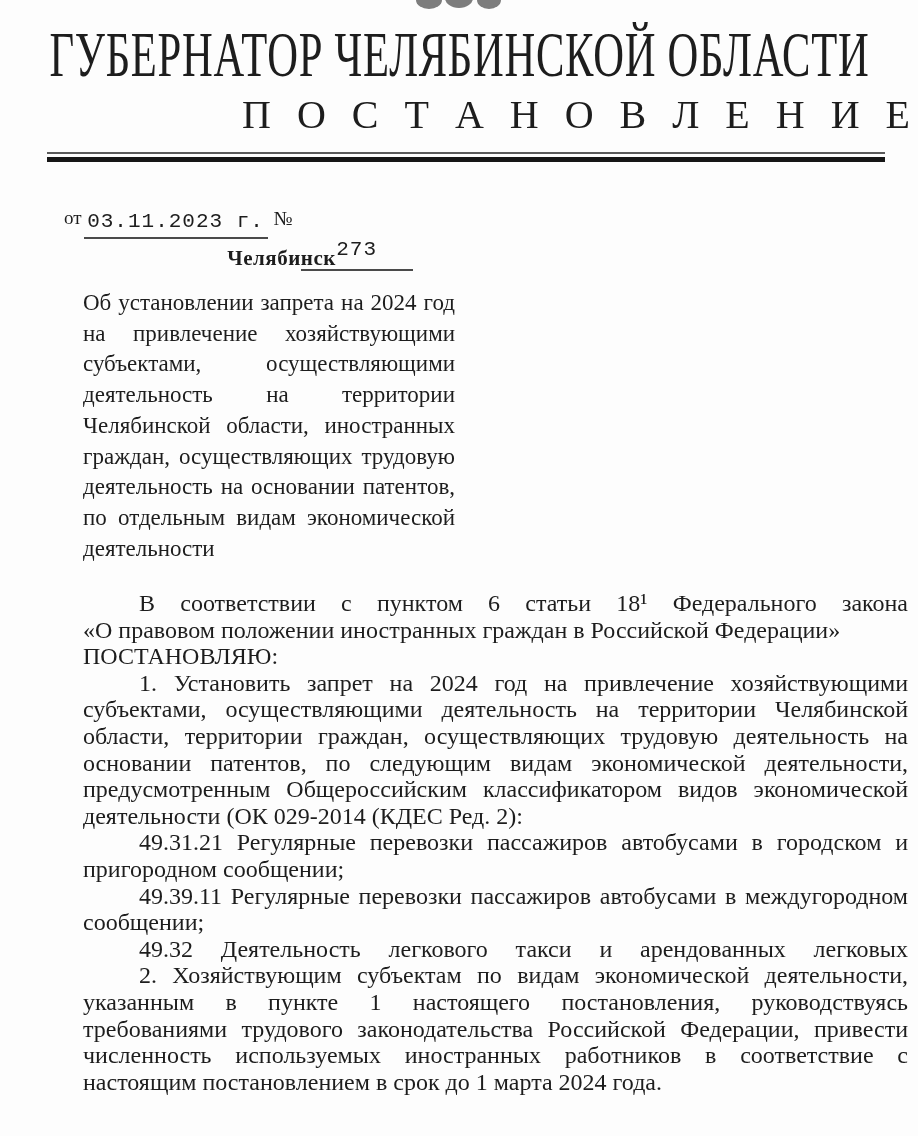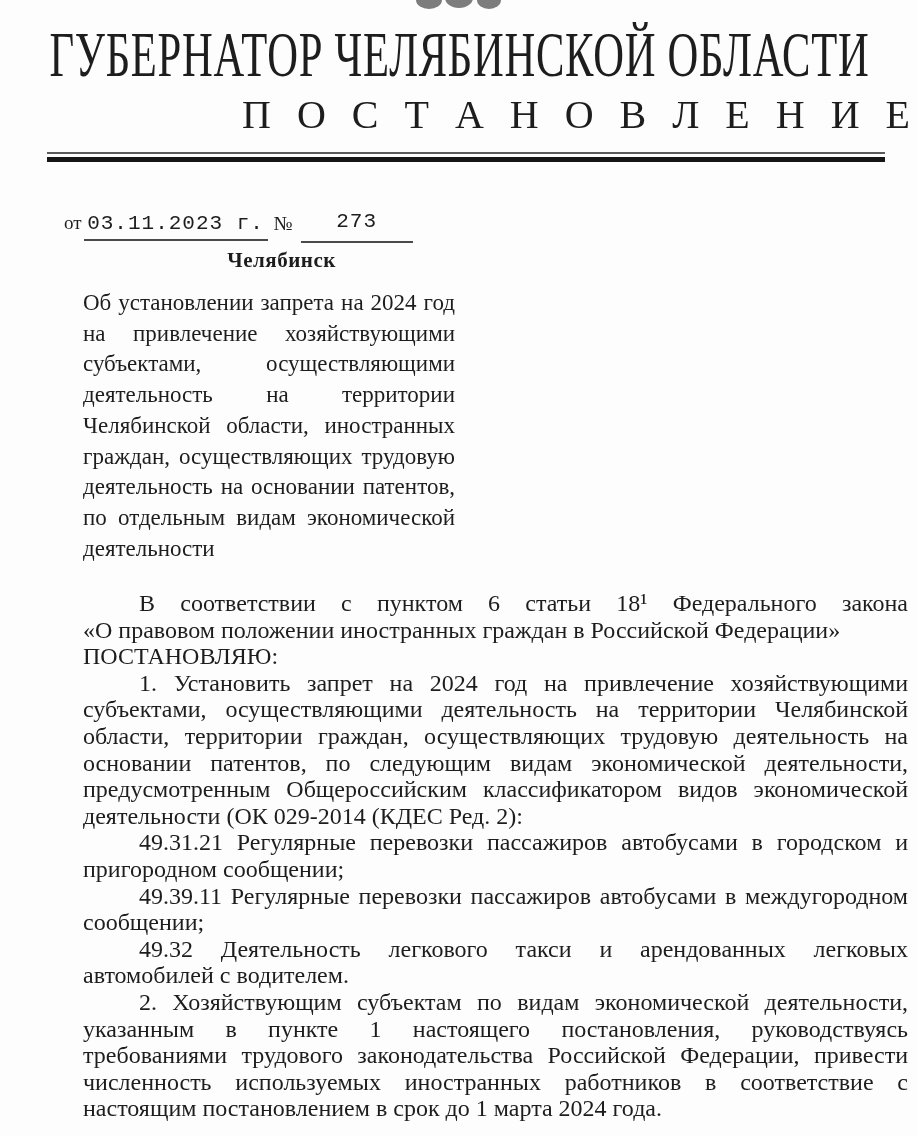--- a/index.html
+++ b/index.html
@@ -22,26 +22,26 @@
     transform:scale(0.71,1.04); transform-origin:center top; letter-spacing:1px;
   }
   .doc-type{
     position:absolute; top:91px; left:0; width:918px; text-align:right;
     font-size:40px; letter-spacing:8px; text-indent:8px; font-weight:400;
   }
   .rule{position:absolute; top:152px; left:47px; width:838px;}
   .rule-thin{height:2px; background:var(--rule-thin);}
   .rule-thick{margin-top:3px; height:5px; background:var(--rule);}
   
-  .meta-row{position:absolute; top:207px; left:64px; display:flex; align-items:center;}
+  .meta-row{position:absolute; top:207px; left:64px; display:flex; align-items:flex-start;}
   .from-label{font-size:19px; padding-bottom:5px;}
   .blank{border-bottom:2px solid var(--underline); text-align:center;}
   .date-field{position:relative; width:184px; margin-left:2px; padding-bottom:0;}
   .num-label{font-size:20px; margin-left:6px; padding-bottom:4px;}
-  .num-field{width:112px; margin-left:8px; padding-bottom:4px;}
+  .num-field{width:112px; margin-left:8px; padding-bottom:4px;margin-top:28px;}
   .typed{
     font-family:"Liberation Mono","DejaVu Sans Mono",monospace;
     font-size:21px; line-height:30px; letter-spacing:1px; white-space:nowrap;
   }
   .city{
     position:absolute; top:39px; left:128px; width:140px; text-align:center;
     font-size:21px; font-weight:bold; letter-spacing:0.5px;
   }
   
   .subject{position:absolute; top:288px; left:55px; width:400px;
@@ -120,21 +120,20 @@
     <div class="p">
       <div class="ln j ind">49.31.21 Регулярные перевозки пассажиров автобусами в городском и</div>
       <div class="ln">пригородном сообщении;</div>
     </div>
     <div class="p">
       <div class="ln j ind">49.39.11 Регулярные перевозки пассажиров автобусами в междугородном</div>
       <div class="ln">сообщении;</div>
     </div>
     <div class="p">
       <div class="ln j ind">49.32 Деятельность легкового такси и арендованных легковых</div>
-      <div class="ln">автомобилей с водителем.</div>
     </div>
     <div class="p">
       <div class="ln j ind">2. Хозяйствующим субъектам по видам экономической деятельности,</div>
       <div class="ln j">указанным в пункте 1 настоящего постановления, руководствуясь</div>
       <div class="ln j">требованиями трудового законодательства Российской Федерации, привести</div>
       <div class="ln j">численность используемых иностранных работников в соответствие с</div>
       <div class="ln">настоящим постановлением в срок до 1 марта 2024 года.</div>
     </div>
   </div>
 

